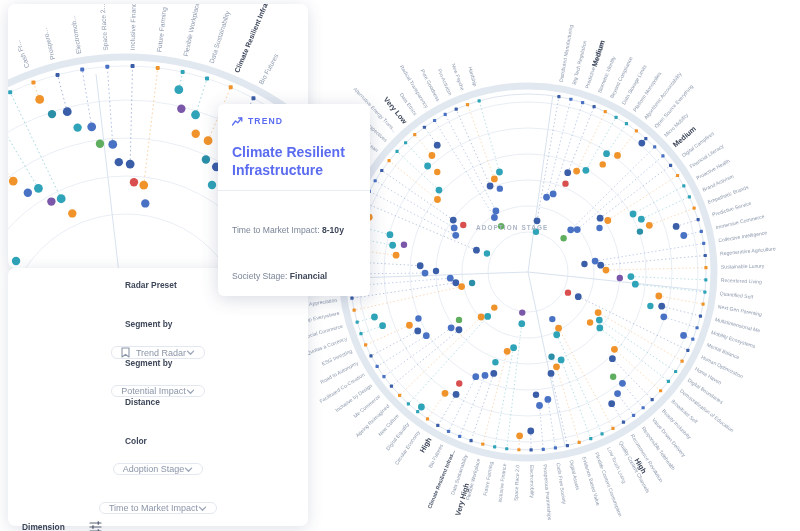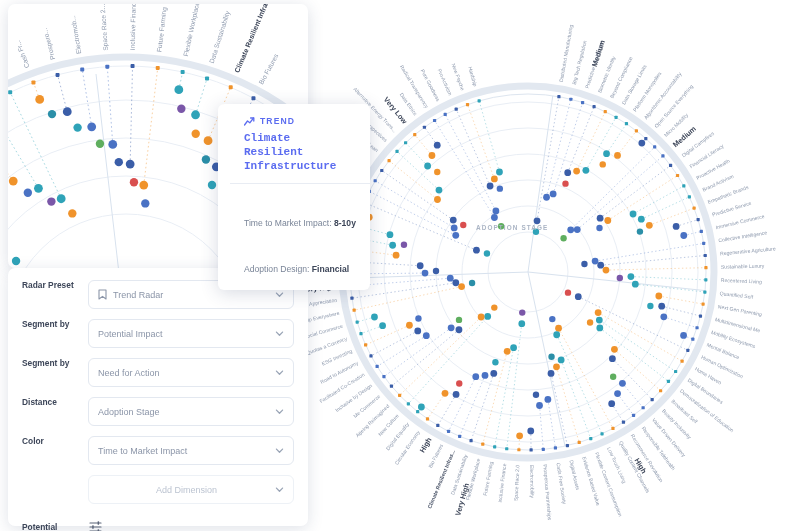--- a/index.html
+++ b/index.html
@@ -32,38 +32,38 @@
   }
   #inset-svg{position:absolute;left:0;top:0;}
   .ilabel{font-size:6.6px;fill:#8d99ad;}
   .ilabel-b{font-size:7.1px;fill:#3d4659;font-weight:700;}
 
   
   #tooltip{
     position:absolute;left:218px;top:104px;width:152px;
     background:#fff;border-radius:6px;
     box-shadow:0 3px 18px rgba(40,60,100,.19);
-    padding:12px 14px 13px 26px;box-sizing:border-box;
+    padding:12px 14px 13px 14px;box-sizing:border-box;
     z-index:40;
   }
   .tt-kicker{display:flex;align-items:center;gap:5px;
     font-size:8.6px;font-weight:700;letter-spacing:1.1px;color:#5b6cf0;}
-  .tt-title{margin-top:5px;font-size:11px;font-weight:700;line-height:1.28;color:#5b6cf0;font-family:Liberation Mono, monospace;}
+  .tt-title{margin-top:18px;font-size:14px;font-weight:700;line-height:1.28;color:#5b6cf0;}
   .tt-rule{height:1px;background:#e8ecf3;margin:10px -14px 9px -14px;}
   .tt-row{font-size:8.6px;color:#7a8598;line-height:1.65;margin-top:32px;}
   .tt-row b{color:#3d4659;}
 
   
   #controls{
     position:absolute;left:8px;top:268px;width:300px;height:258px;
     background:#fff;border-radius:7px;
     box-shadow:0 3px 16px rgba(40,60,100,.15);
     padding:12px 14px;box-sizing:border-box;z-index:30;
   }
-  .ctl-row{display:flex;align-items:flex-start;height:33px;margin-bottom:6px;}
+  .ctl-row{display:flex;align-items:center;height:33px;margin-bottom:6px;flex-direction:column;}
   .ctl-label{width:66px;flex:0 0 66px;font-size:8.4px;font-weight:700;color:#3d4659;}
   .ctl-select{
     flex:1;height:29px;border:1px solid #e3e8f0;border-radius:6px;
     display:flex;align-items:center;padding:0 9px;box-sizing:border-box;
     background:#fff;
   }
   .ctl-select.muted{border-color:#edf1f6;}
   .ctl-val{flex:1;font-size:9px;color:#8b95a8;}
   .ctl-val.placeholder{color:#bcc4d1;text-align:center;}
   .bk-icon{margin-right:6px;display:flex;}
@@ -586,21 +586,21 @@
     </svg>
     <span>TREND</span>
   </div>
   <div class="tt-title">Climate Resilient Infrastructure</div>
   <div class="tt-rule"></div>
   <div class="tt-row">
     <span>Time to Market Impact:</span>
     <b>8-10y</b>
   </div>
   <div class="tt-row">
-    <span>Adoption Design:</span>
+    <span>Society Stage:</span>
     <b>Financial</b>
   </div>
 </div>
 
 <div id="controls">
   <div id="ctl-rows">
       <div class="ctl-row">
         <div class="ctl-label">Radar Preset</div>
         <div class="ctl-select">
           <svg width="9" height="11" viewBox="0 0 9 11" class="bk-icon">
@@ -616,26 +616,20 @@
         <div class="ctl-label">Segment by</div>
         <div class="ctl-select">
           <div class="ctl-val">Potential Impact</div>
           <svg class="chev" viewBox="0 0 10 10">
             <polyline points="1.6,3.4 5,7 8.4,3.4" fill="none" stroke="#9aa5b6" stroke-width="1.4" stroke-linecap="round" stroke-linejoin="round"></polyline>
           </svg>
         </div>
       </div>
       <div class="ctl-row">
         <div class="ctl-label">Segment by</div>
-        <div class="ctl-select">
-          <div class="ctl-val">Need for Action</div>
-          <svg class="chev" viewBox="0 0 10 10">
-            <polyline points="1.6,3.4 5,7 8.4,3.4" fill="none" stroke="#9aa5b6" stroke-width="1.4" stroke-linecap="round" stroke-linejoin="round"></polyline>
-          </svg>
-        </div>
       </div>
       <div class="ctl-row">
         <div class="ctl-label">Distance</div>
         <div class="ctl-select">
           <div class="ctl-val">Adoption Stage</div>
           <svg class="chev" viewBox="0 0 10 10">
             <polyline points="1.6,3.4 5,7 8.4,3.4" fill="none" stroke="#9aa5b6" stroke-width="1.4" stroke-linecap="round" stroke-linejoin="round"></polyline>
           </svg>
         </div>
       </div>
@@ -652,21 +646,21 @@
         <div class="ctl-label"></div>
         <div class="ctl-select muted">
           <div class="ctl-val placeholder">Add Dimension</div>
           <svg class="chev" viewBox="0 0 10 10">
             <polyline points="1.6,3.4 5,7 8.4,3.4" fill="none" stroke="#9aa5b6" stroke-width="1.4" stroke-linecap="round" stroke-linejoin="round"></polyline>
           </svg>
         </div>
       </div>
     </div>
   <div class="rel-row">
-    <div class="ctl-label">Potential</div>
+    <div class="ctl-label">Dimension</div>
     <svg class="sliders-icon" width="16" height="16" viewBox="0 0 16 16">
       <g stroke="#5b6478" stroke-width="1.2" stroke-linecap="round">
         <line x1="2" y1="4" x2="13" y2="4"></line>
         <line x1="2" y1="8" x2="13" y2="8"></line>
         <line x1="2" y1="12" x2="13" y2="12"></line>
       </g>
       <g fill="#5b6478">
         <rect x="9.6" y="2.2" width="1.5" height="3.6" rx=".6"></rect>
         <rect x="4.2" y="6.2" width="1.5" height="3.6" rx=".6"></rect>
         <rect x="9.6" y="10.2" width="1.5" height="3.6" rx=".6"></rect>

